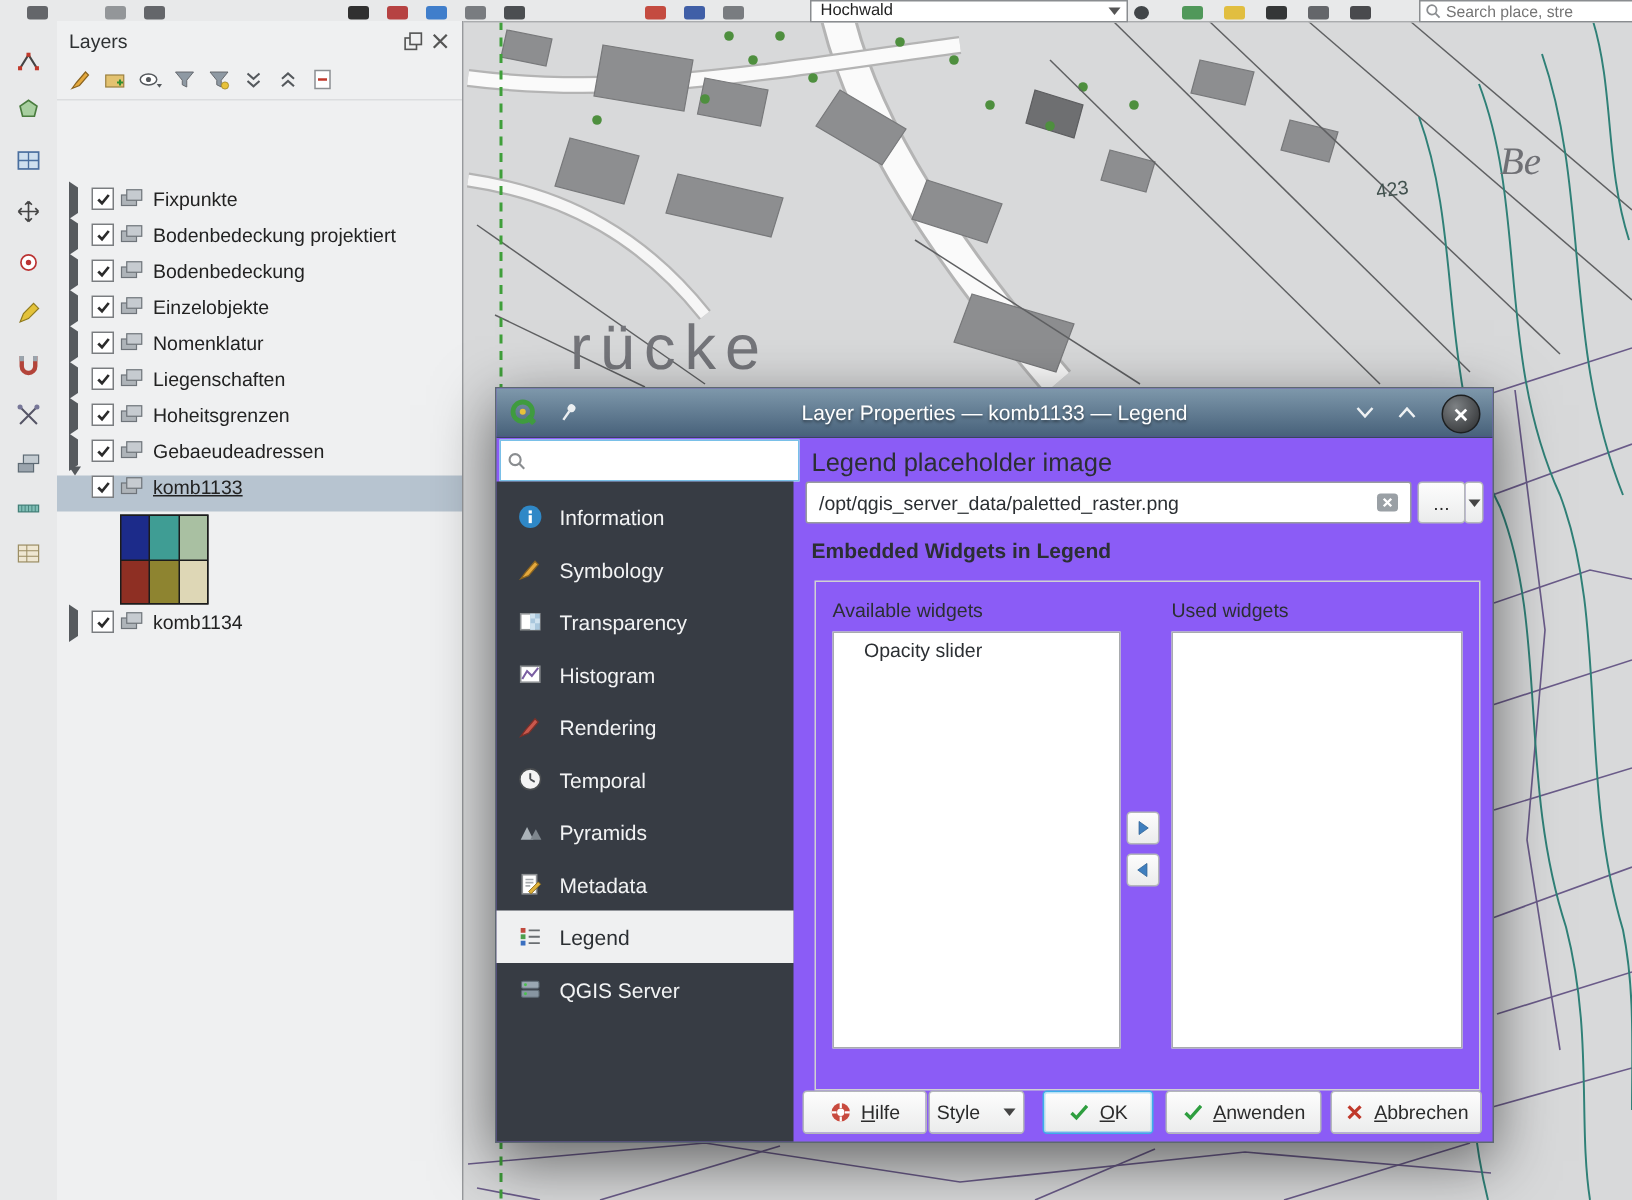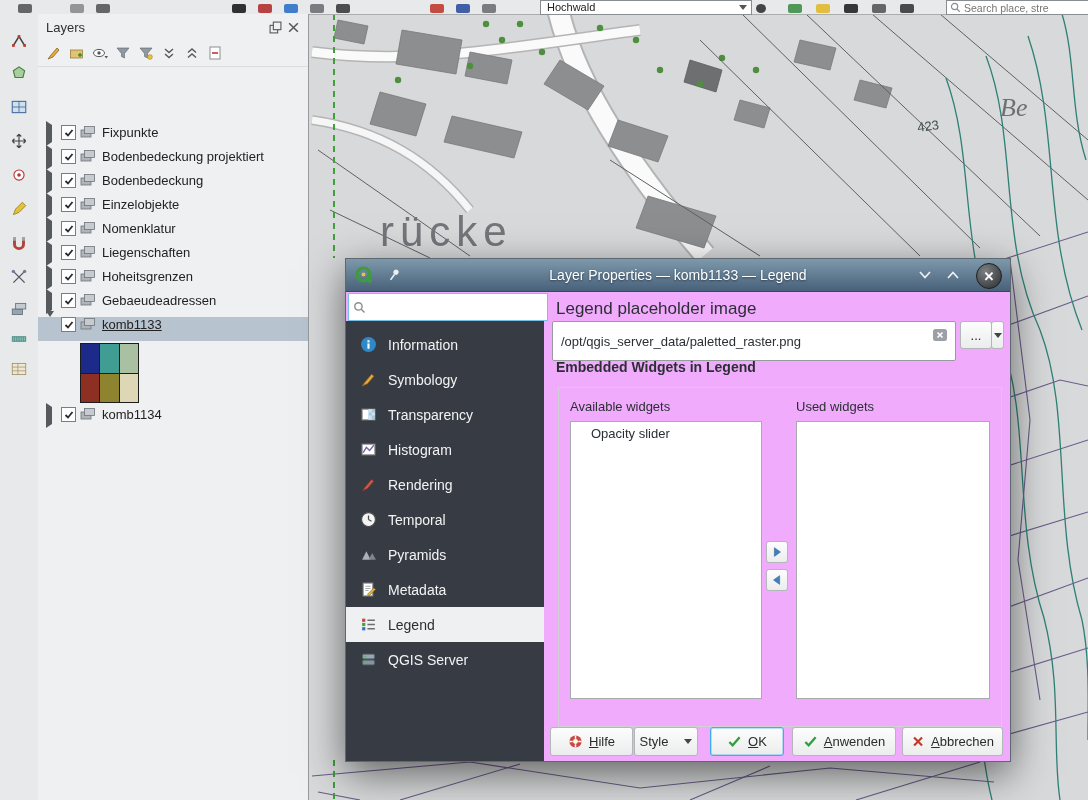--- a/index.html
+++ b/index.html
@@ -48,22 +48,22 @@
   .cb{width:13px;height:13px;background:#fff;border:1px solid #7a7d80;margin-left:5px;
       display:flex;align-items:center;justify-content:center}
   .gicon{margin-left:4px;display:flex}
   .tlabel{margin-left:6px;font-size:13px;color:#222;white-space:nowrap}
   .tlabel.current{font-weight:normal;text-decoration:underline}
   .palette{position:absolute;left:42px;top:276px;width:57px;height:58px;
            display:grid;grid-template-columns:1fr 1fr 1fr;grid-template-rows:1fr 1fr;
            gap:1px;background:#1c1c1c;border:1px solid #1c1c1c}
 
   
-  .dialog{position:absolute;left:330px;top:258px;width:664px;height:502px;background:#f0abfc;
-          border:1px solid #5d6870;box-shadow:0 12px 38px rgba(0,0,0,.55);z-index:5;margin-left:15px;}
+  .dialog{position:absolute;left:330px;top:258px;width:664px;height:502px;background:#8b5cf6;
+          border:1px solid #5d6870;box-shadow:0 12px 38px rgba(0,0,0,.55);z-index:5;}
   .titlebar{position:absolute;left:0;top:0;right:0;height:32px;
             background:linear-gradient(#7e98ab,#47617a);border-bottom:1px solid #36485c;
             display:flex;align-items:center}
   .dlg-title{position:absolute;left:0;right:0;text-align:center;color:#fff;font-size:14px;
              text-shadow:0 1px 2px rgba(0,0,0,.45);pointer-events:none}
   .tb-ico{position:absolute;top:6px;display:flex}
   .dlg-ball{position:absolute;top:4px;width:24px;height:24px;border-radius:50%;
             background:radial-gradient(circle at 35% 30%,#7d8184,#2a2c2e);
             color:#fff;font-size:13px;font-weight:bold;display:flex;align-items:center;justify-content:center;
             border:1px solid #1d1f20}
@@ -71,21 +71,21 @@
               border:1px solid #79c0e8;display:flex;align-items:center;padding-left:4px;gap:3px}
   .dlg-search input{border:none;outline:none;width:160px;font-size:13px;background:transparent;
                     font-family:"Liberation Sans",sans-serif}
   .sidebar{position:absolute;left:0;top:62px;width:198px;bottom:0;background:#373c44;padding-top:6px;
            box-sizing:border-box}
   .nav-item{height:35px;display:flex;align-items:center;gap:11px;padding-left:14px;
             color:#f2f3f4;font-size:14px}
   .nav-item.sel{background:#eff0f1;color:#2b2f33}
 
   .fld-label{position:absolute;left:210px;top:40px;font-size:17px;color:#2b2f33}
-  .path-input{position:absolute;left:206px;top:62px;width:404px;height:40px;box-sizing:border-box;
+  .path-input{position:absolute;left:206px;top:62px;width:404px;height:28px;box-sizing:border-box;
               border:1px solid #989b9e;border-radius:2px;background:#fff;font-size:13px;
               padding:0 28px 0 8px;color:#2b2f33;font-family:"Liberation Sans",sans-serif}
   .clear-ico{position:absolute;left:586px;top:68px}
   .btnlike{background:linear-gradient(#fdfdfd,#ebecec);border:1px solid #b4b7ba;border-radius:3px;
            box-sizing:border-box;display:flex;align-items:center;justify-content:center;color:#2b2b2b}
   .browse{position:absolute;left:614px;top:62px;width:32px;height:28px;font-size:13px}
   .browse-dd{position:absolute;left:645px;top:62px;width:13px;height:28px}
   .browse-dd i{width:0;height:0;border-left:4px solid transparent;border-right:4px solid transparent;
                border-top:5px solid #444}
   .heading{position:absolute;left:210px;top:100px;font-size:14px;font-weight:bold;color:#2b2f33}

